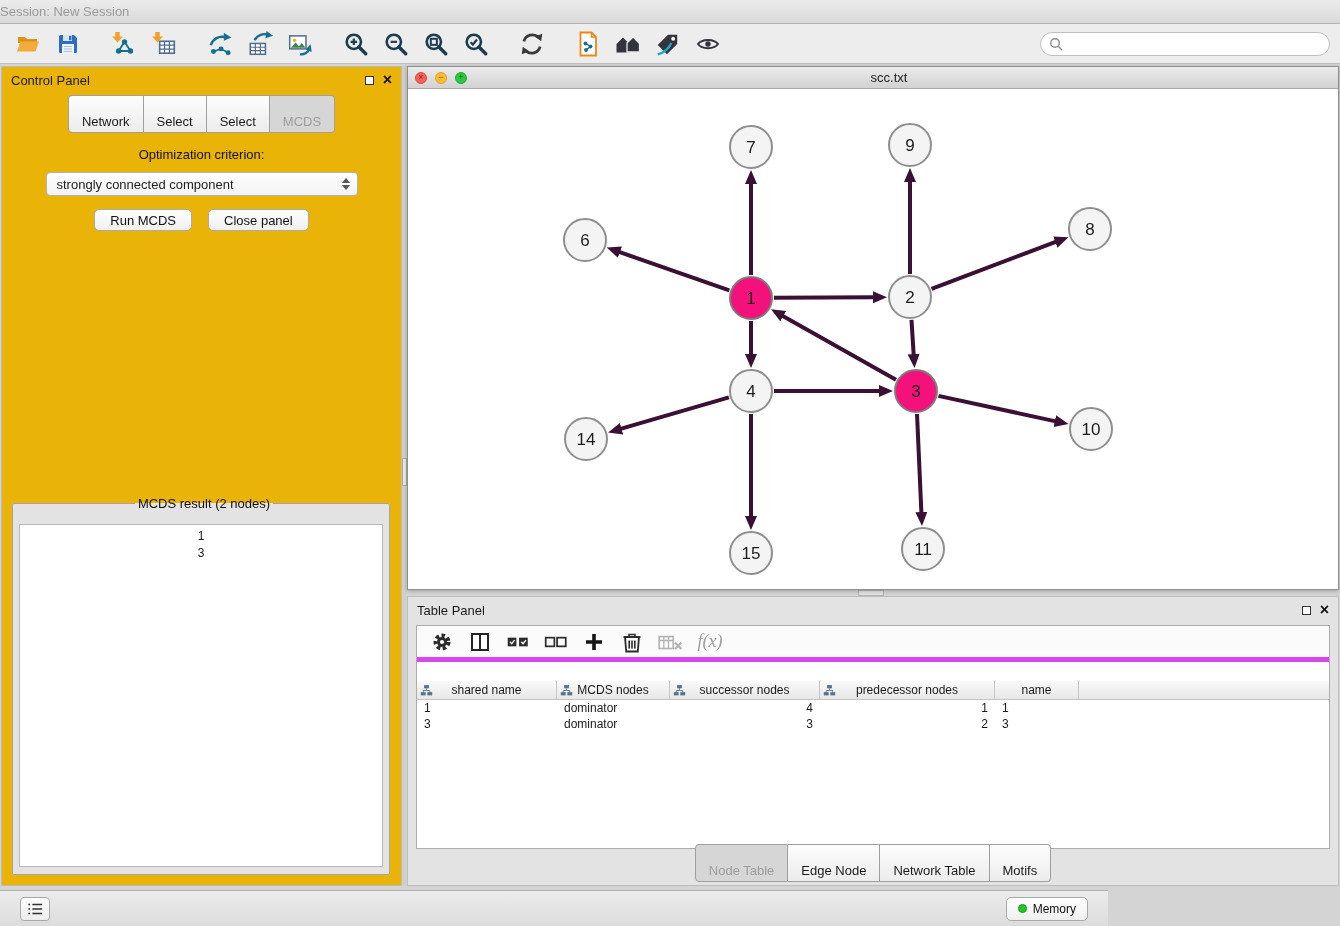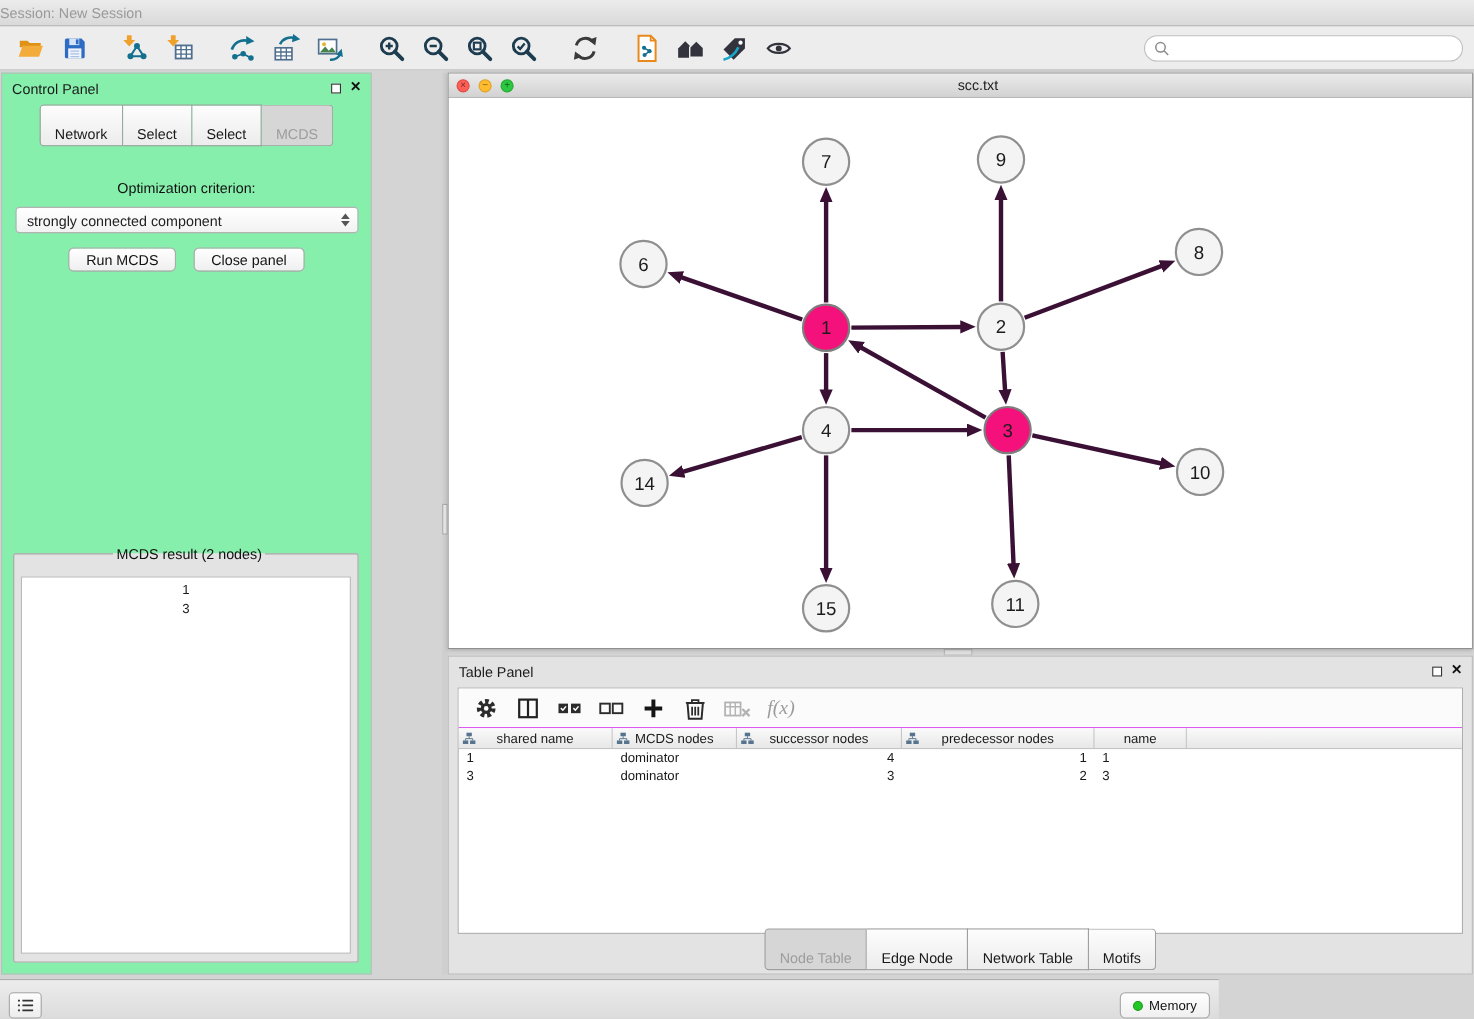--- a/index.html
+++ b/index.html
@@ -26,29 +26,29 @@
   .search-input { border:none; outline:none; flex:1; font-size:13px; background:transparent; margin-left:5px; }
 
   
   .panel-header { height:26px; display:flex; align-items:center; padding:0 9px; }
   .panel-title { font-size:13px; color:#1a1a1a; }
   .panel-btns { margin-left:auto; display:flex; align-items:center; gap:9px; }
   .float-btn { width:9px; height:9px; border:1.5px solid #333; display:inline-block; background:#fff; }
   .close-btn { font-size:16px; font-weight:bold; color:#111; line-height:1; }
 
   
-  .control-panel { position:absolute; left:1px; top:66px; width:337px; height:820px;
-                   background:#86efac; border:1px solid #bdbdbd; }
+  .control-panel { position:absolute; left:1px; top:66px; width:401px; height:820px;
+                   background:#eab308; border:1px solid #bdbdbd; }
   .cp-tabs { display:flex; justify-content:center; margin-top:2px; }
   .seg-tab { font-size:13px; padding:18px 13px; background:linear-gradient(#fdfdfd,#ececec);
              border:1px solid #9f9f9f; border-left:none; color:#1a1a1a; height:20px; }
   .seg-tab:first-child { border-left:1px solid #9f9f9f; border-radius:4px 0 0 4px; }
   .seg-tab:last-child { border-radius:0 4px 4px 0; }
   .seg-tab.active { background:#d6d6d6; color:#9d9d9d; }
-  .opt-label { text-align:center; margin-top:30px; font-size:13px; color:#111; }
+  .opt-label { text-align:center; margin-top:14px; font-size:13px; color:#111; }
   .cp-select { width:312px; height:24px; margin:10px auto 0; background:linear-gradient(#fff,#f2f2f2);
                border:1px solid #b3b3b3; border-radius:4px; display:flex; align-items:center;
                padding:0 7px 0 10px; font-size:13px; }
   .select-arrows { margin-left:auto; display:flex; flex-direction:column; gap:2px; }
   .select-arrows i { display:block; width:0; height:0; border-left:4px solid transparent; border-right:4px solid transparent; }
   .select-arrows .up { border-bottom:5px solid #555; }
   .select-arrows .down { border-top:5px solid #555; }
   .cp-buttons { display:flex; justify-content:center; gap:16px; margin-top:13px; }
   .mac-btn { height:22px; padding:0 15px; background:linear-gradient(#fff,#efefef);
              border:1px solid #ababab; border-radius:5px; font-size:13px; color:#111; }
@@ -78,39 +78,39 @@
   .traffic.yellow { background:#febc2e; border:1px solid #dfa123; }
   .traffic.green { background:#2bc840; border:1px solid #24a832; }
   .net-title { position:absolute; left:0; right:0; text-align:center; font-size:13px; color:#222;margin-left:32px; }
   .net-canvas { position:absolute; left:0; top:22px; right:0; bottom:0; background:#fff; }
 
   
   .table-panel { position:absolute; left:407px; top:596px; width:932px; height:290px;
                  background:#e3e3e3; border:1px solid #bdbdbd; }
   .table-inner { position:absolute; left:8px; right:8px; top:28px; height:224px;
                  background:#fff; border:1px solid #adadad; }
-  .table-toolbar { height:36px; background:#fbfbfb; border-bottom:1px solid #d946ef;
+  .table-toolbar { height:36px; background:#fbfbfb; border-bottom:5px solid #d946ef;
                    display:flex; align-items:center; padding:0 10px; gap:8px; }
   .tt-btn { width:30px; height:28px; display:flex; align-items:center; justify-content:center; }
   .fx-label { font-family:"Liberation Serif",serif; font-style:italic; font-size:18px; color:#9c9c9c; margin-left:4px; }
   .grid-header { display:flex; height:19px; background:linear-gradient(#fafafa,#e7e7e7);
-                 border-bottom:1px solid #c4c4c4; }
+                 border-bottom:1px solid #c4c4c4;margin-top:19px; }
   .gh-cell { position:relative; border-right:1px solid #c6c6c6; display:flex; align-items:center;
              justify-content:center; font-size:12px; color:#1a1a1a; }
   .gh-cell svg { position:absolute; left:3px; top:3px; }
   .grid-row { display:flex; height:16px; font-size:12px; align-items:center; }
   .gr-cell { padding:0 7px; white-space:nowrap; overflow:hidden; color:#1a1a1a; }
   .c0 { width:140px; } .c1 { width:113px; } .c2 { width:150px; } .c3 { width:175px; } .c4 { width:84px; }
   .num { text-align:right; }
   .table-tabs { position:absolute; left:0; right:0; bottom:3px; display:flex; justify-content:center; }
 
   
   .statusbar { position:absolute; left:0; top:890px; width:1108px; height:36px;
                background:linear-gradient(#ececec,#dcdcdc); border-top:1px solid #b0b0b0;
-               display:flex; align-items:flex-end; padding:0 8px; }
+               display:flex; align-items:center; padding:0 20px; }
   .status-left-btn { width:30px; height:24px; border:1px solid #a8a8a8; border-radius:4px;
                      background:linear-gradient(#fdfdfd,#ededed); display:flex; align-items:center; justify-content:center; }
   .memory-btn { margin-left:auto; height:24px; padding:0 11px; border:1px solid #a8a8a8; border-radius:5px;
                 background:linear-gradient(#fff,#efefef); display:flex; align-items:center; gap:6px;
                 font-size:12px; color:#111; }
   .mem-dot { width:9px; height:9px; border-radius:50%; background:#23c627; border:1px solid #159a12; }
 </style>
 </head>
 <body>
 

